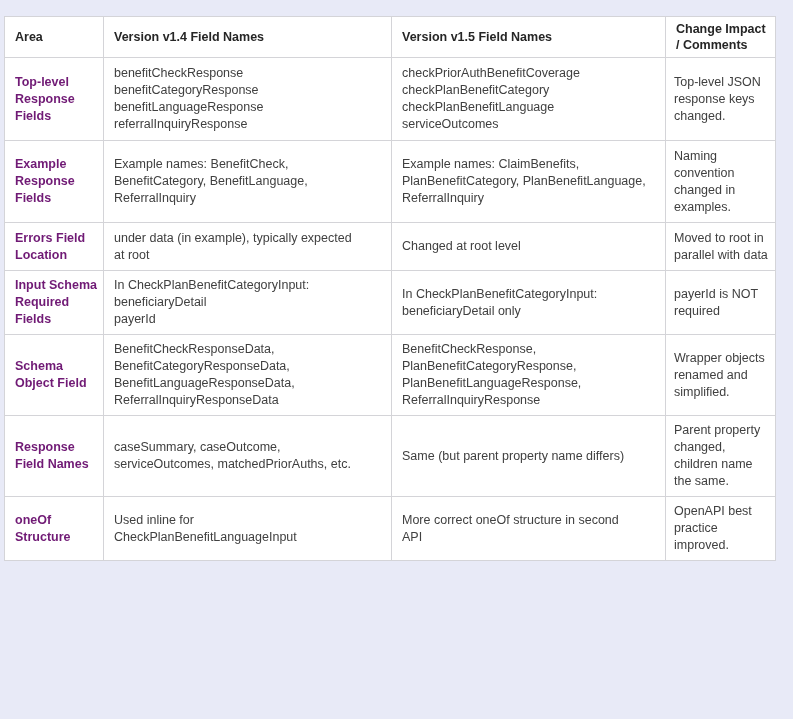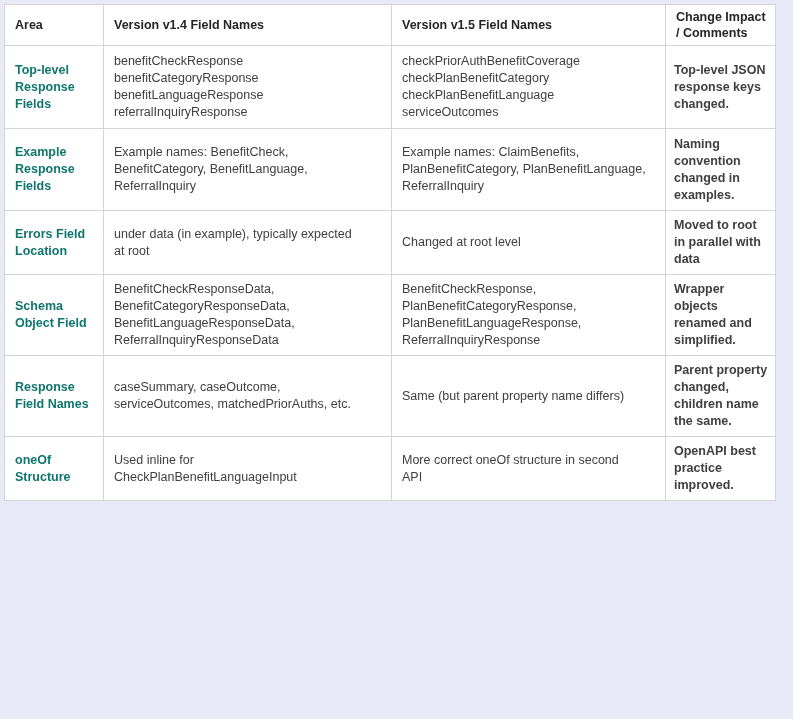--- a/index.html
+++ b/index.html
@@ -6,21 +6,21 @@
     margin: 0;
     padding: 0;
     width: 793px;
     height: 719px;
     background: #e8eaf7;
     font-family: "Liberation Sans", sans-serif;
   }
   .table-wrap {
     position: absolute;
     left: 4px;
-    top: 4px;
+    top: 16px;
   }
   table.compare {
     border-collapse: collapse;
     table-layout: fixed;
     width: 771px;
     background: #ffffff;
   }
   col.c-area   { width: 99px; }
   col.c-v14    { width: 288px; }
   col.c-v15    { width: 274px; }
@@ -41,26 +41,25 @@
     line-height: 16px;
     height: 38px;
     box-sizing: border-box;
   }
   td {
     color: #404040;
     padding: 6px 8px 6px 10px;
   }
   td.area {
     font-weight: bold;
-    color: #0f766e;
+    color: #701a75;
     padding: 6px 2px 6px 10px;
   }
   td.impact {
     padding: 6px 4px 6px 8px;
-    font-weight: bold;
   }
   tr.r1 { height: 83px; }
   tr.r2 { height: 82px; margin-top: 20px; }
   tr.r3 { height: 48px; }
   tr.r4 { height: 64px; }
   tr.r5 { height: 80px; }
   tr.r6 { height: 80px; }
   tr.r7 { height: 62px; }
   tr.r8 { height: 80px; }
   tr.r9 { height: 61px; border-radius: 6px; }
@@ -108,20 +107,29 @@
 ReferralInquiry</td>
         <td class="impact">Naming convention changed in examples.</td>
       </tr>
       <tr class="r3">
         <td class="area">Errors Field Location</td>
         <td>under data (in example), typically expected
 at root</td>
         <td>Changed at root level</td>
         <td class="impact">Moved to root in parallel with data</td>
       </tr>
+      <tr class="r4">
+        <td class="area">Input Schema Required Fields</td>
+        <td>In CheckPlanBenefitCategoryInput:
+beneficiaryDetail
+payerId</td>
+        <td>In CheckPlanBenefitCategoryInput:
+beneficiaryDetail only</td>
+        <td class="impact">payerId is NOT required</td>
+      </tr>
       <tr class="r5">
         <td class="area">Schema Object Field</td>
         <td>BenefitCheckResponseData,
 BenefitCategoryResponseData,
 BenefitLanguageResponseData,
 ReferralInquiryResponseData</td>
         <td>BenefitCheckResponse,
 PlanBenefitCategoryResponse,
 PlanBenefitLanguageResponse,
 ReferralInquiryResponse</td>

